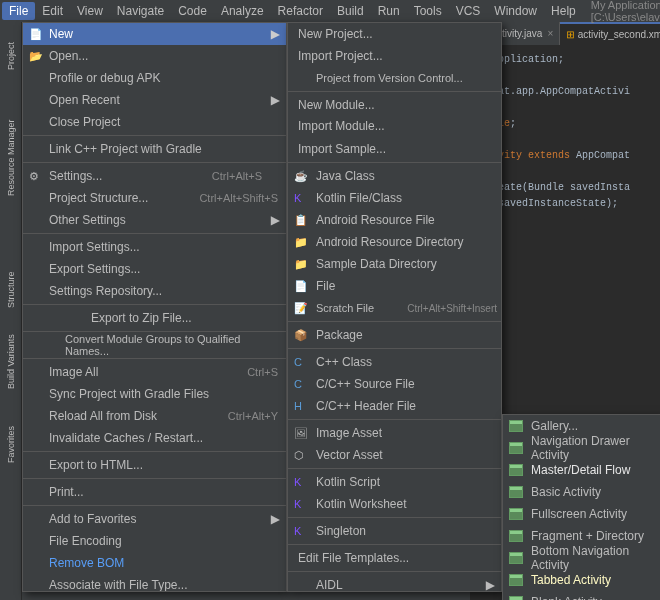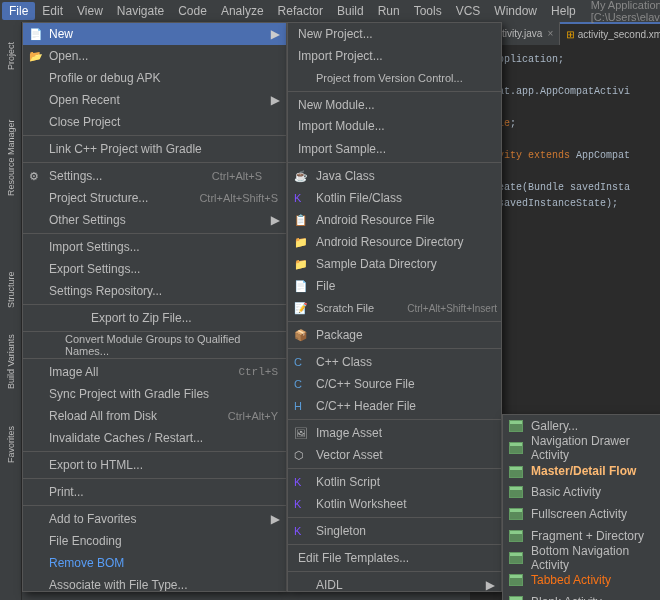--- a/index.html
+++ b/index.html
@@ -144,21 +144,21 @@
   <div style="height:1px;background:#555555;margin:2px 0;"></div>
 
   <div style="display:flex;align-items:center;padding:3px 8px 3px 26px;color:#bbbbbb;cursor:pointer;position:relative;height:22px;font-size:11px;margin-left:16px;">
     <span>Convert Module Groups to Qualified Names...</span>
   </div>
 
   <div style="height:1px;background:#555555;margin:2px 0;"></div>
 
   <div style="display:flex;align-items:center;padding:3px 8px 3px 26px;color:#bbbbbb;cursor:pointer;position:relative;height:22px;">
     <span>Image All</span>
-    <span style="position:absolute;right:8px;color:#888888;font-size:11px;font-family:Liberation Mono, monospace;">Ctrl+S</span>
+    <span style="position:absolute;right:8px;color:#888888;font-size:11px;">Ctrl+S</span>
   </div>
 
   <div style="display:flex;align-items:center;padding:3px 8px 3px 26px;color:#bbbbbb;cursor:pointer;position:relative;height:22px;">
     <span>Sync Project with Gradle Files</span>
   </div>
 
   <div style="display:flex;align-items:center;padding:3px 8px 3px 26px;color:#bbbbbb;cursor:pointer;position:relative;height:22px;">
     <span>Reload All from Disk</span>
     <span style="position:absolute;right:8px;color:#888888;font-size:11px;">Ctrl+Alt+Y</span>
   </div>
@@ -337,21 +337,21 @@
   <div style="display:flex;align-items:center;padding:3px 8px 3px 28px;color:#bbbbbb;cursor:pointer;height:22px;position:relative;">
     <span style="position:absolute;left:6px;width:14px;height:12px;">
       <svg width="14" height="12" viewBox="0 0 14 12">
           <rect x="0" y="0" width="14" height="12" rx="1" fill="#5a8a5a" stroke="#6aaa6a" stroke-width="1"></rect>
           <rect x="1" y="1" width="12" height="3" fill="#8acc8a"></rect>
         </svg>
     </span>
     <span>Navigation Drawer Activity</span>
   </div>
 
-  <div style="display:flex;align-items:flex-end;padding:3px 8px 3px 28px;color:#fdba74;cursor:pointer;height:22px;position:relative;font-weight:bold;">
+  <div style="display:flex;align-items:center;padding:3px 8px 3px 28px;color:#e5e5e5;cursor:pointer;height:22px;position:relative;">
     <span style="position:absolute;left:6px;width:14px;height:12px;">
       <svg width="14" height="12" viewBox="0 0 14 12">
           <rect x="0" y="0" width="14" height="12" rx="1" fill="#5a8a5a" stroke="#6aaa6a" stroke-width="1"></rect>
           <rect x="1" y="1" width="12" height="3" fill="#8acc8a"></rect>
         </svg>
     </span>
     <span>Master/Detail Flow</span>
   </div>
 
   <div style="display:flex;align-items:center;padding:3px 8px 3px 28px;color:#bbbbbb;cursor:pointer;height:22px;position:relative;">
@@ -387,21 +387,21 @@
   <div style="display:flex;align-items:center;padding:3px 8px 3px 28px;color:#bbbbbb;cursor:pointer;height:22px;position:relative;">
     <span style="position:absolute;left:6px;width:14px;height:12px;">
       <svg width="14" height="12" viewBox="0 0 14 12">
           <rect x="0" y="0" width="14" height="12" rx="1" fill="#5a8a5a" stroke="#6aaa6a" stroke-width="1"></rect>
           <rect x="1" y="1" width="12" height="3" fill="#8acc8a"></rect>
         </svg>
     </span>
     <span>Bottom Navigation Activity</span>
   </div>
 
-  <div style="display:flex;align-items:center;padding:3px 8px 3px 28px;color:#f97316;cursor:pointer;height:22px;position:relative;text-align:center;">
+  <div style="display:flex;align-items:center;padding:3px 8px 3px 28px;color:#fef9c3;cursor:pointer;height:22px;position:relative;text-align:center;">
     <span style="position:absolute;left:6px;width:14px;height:12px;">
       <svg width="14" height="12" viewBox="0 0 14 12">
           <rect x="0" y="0" width="14" height="12" rx="1" fill="#5a8a5a" stroke="#6aaa6a" stroke-width="1"></rect>
           <rect x="1" y="1" width="12" height="3" fill="#8acc8a"></rect>
         </svg>
     </span>
     <span>Tabbed Activity</span>
   </div>
 
   <div style="display:flex;align-items:center;padding:3px 8px 3px 28px;color:#bbbbbb;cursor:pointer;height:22px;position:relative;">

